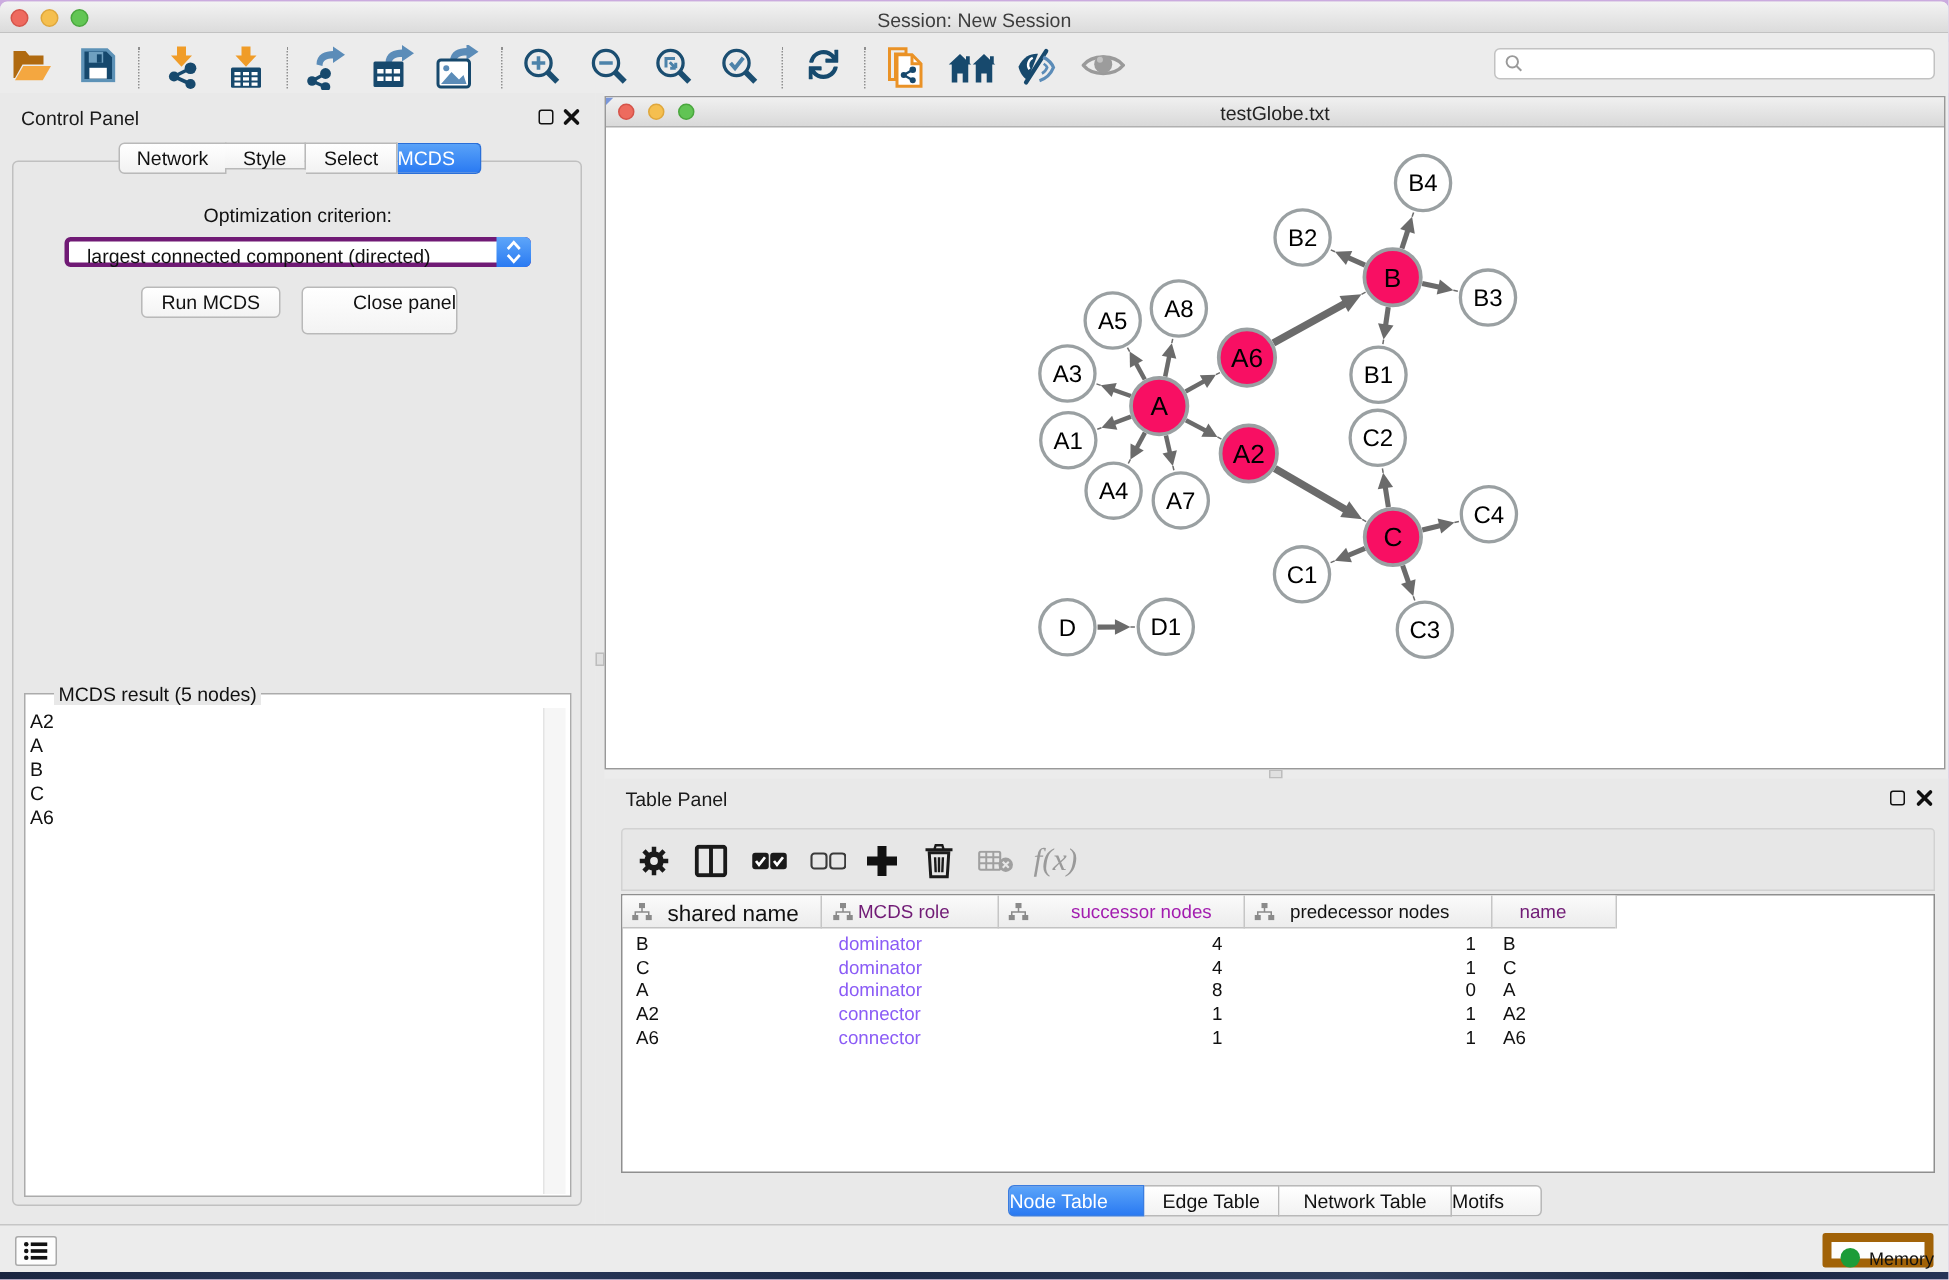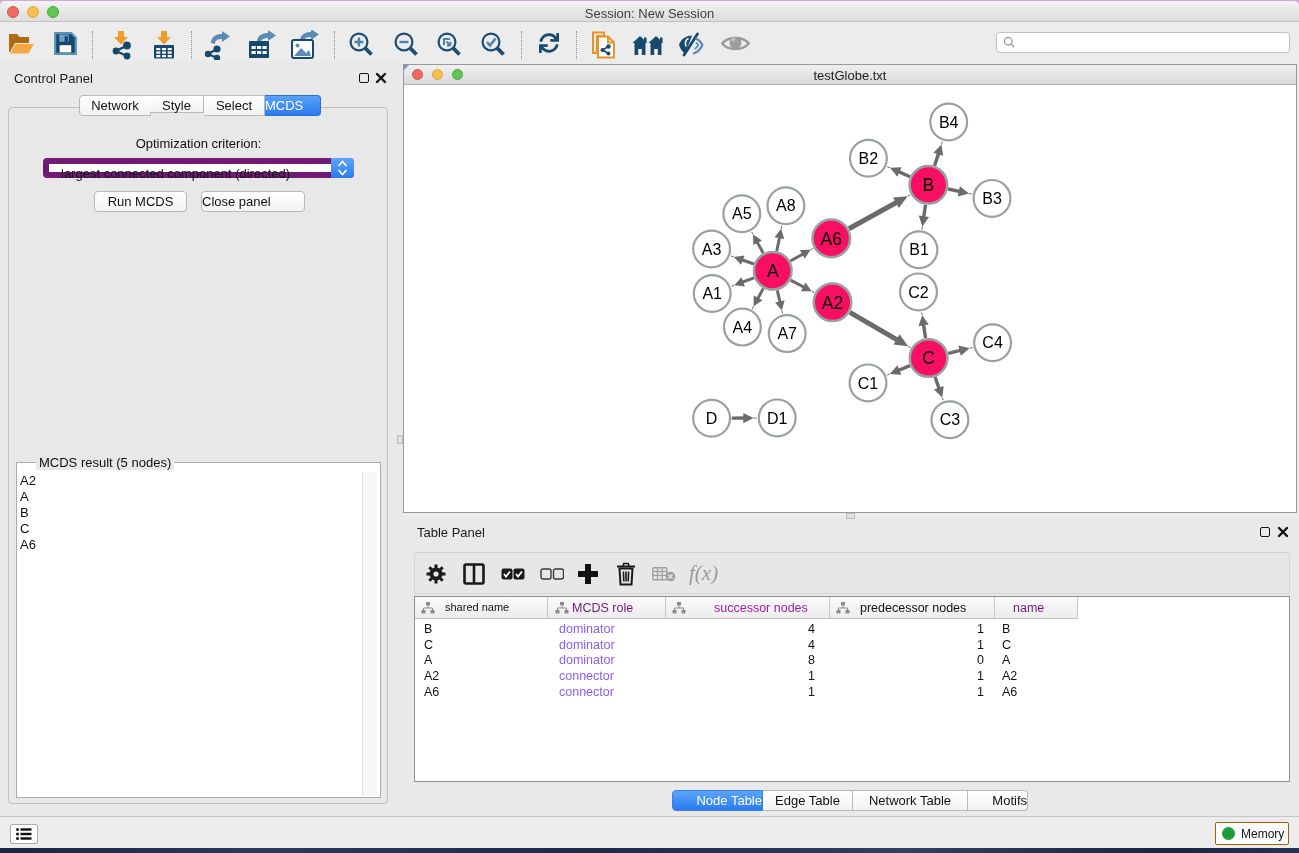--- a/index.html
+++ b/index.html
@@ -170,30 +170,30 @@
 <div class="abs" style="left:8px;top:107px;width:380px;height:697px;background:#e8e8e8;border:1px solid #c0c0c0;border-radius:4px;"></div>
 
 <div class="abs" style="left:79px;top:95px;width:242px;height:21px;"></div>
 <div class="abs" style="left:79px;top:95px;width:72px;height:21px;background:linear-gradient(#ffffff,#f2f2f2);border:1px solid #b9b9b9;border-radius:4px 0 0 4px;font-size:13px;text-align:center;line-height:20px;color:#111;">Network</div>
 <div class="abs" style="left:150px;top:95px;width:54px;height:18px;background:linear-gradient(#ffffff,#f2f2f2);border:1px solid #b9b9b9;border-left:none;font-size:13px;text-align:center;line-height:20px;color:#111;">Style</div>
 <div class="abs" style="left:204px;top:95px;width:61px;height:21px;background:linear-gradient(#ffffff,#f2f2f2);border:1px solid #b9b9b9;border-left:none;font-size:13px;text-align:center;line-height:20px;color:#111;">Select</div>
 <div class="abs" style="left:265px;top:95px;width:56px;height:21px;background:linear-gradient(#59a2f8,#2a7af2);border:1px solid #2a6fd8;border-left:none;border-radius:0 4px 4px 0;font-size:13px;line-height:20px;color:#fff;">MCDS</div>
 
 <div class="abs" style="left:0px;top:136px;width:397px;text-align:center;font-size:13px;color:#111;">Optimization criterion:</div>
 
-<div class="abs" style="left:43px;top:158px;width:311px;height:20px;background:#fff;border:6px solid #701a75;border-radius:4px;font-size:13px;color:#111;line-height:19px;padding-left:12px;">largest connected component (directed)</div>
+<div class="abs" style="left:43px;top:158px;width:311px;height:20px;background:#fff;border:3px solid #701a75;border-radius:4px;font-size:13px;color:#111;line-height:19px;padding-left:12px;">largest connected component (directed)</div>
 <div class="abs" style="left:331px;top:158px;width:23px;height:20px;background:linear-gradient(#5ea6f9,#2a7af2);border-radius:0 4px 4px 0;">
 <svg width="23" height="20" viewBox="0 0 23 20">
       <path d="M7.5 8 L11.5 3.5 L15.5 8" fill="none" stroke="#fff" stroke-width="1.8"></path>
       <path d="M7.5 12 L11.5 16.5 L15.5 12" fill="none" stroke="#fff" stroke-width="1.8"></path>
     </svg>
 </div>
 
 <div class="abs" style="left:94px;top:191px;width:93px;height:21px;background:linear-gradient(#ffffff,#f3f3f3);border:1px solid #b9b9b9;border-radius:4px;font-size:13px;text-align:center;line-height:20px;color:#111;">Run MCDS</div>
-<div class="abs" style="left:201px;top:191px;width:104px;height:21px;background:linear-gradient(#ffffff,#f3f3f3);border:1px solid #b9b9b9;border-radius:4px;font-size:13px;text-align:left;line-height:20px;color:#111;">Close panel</div>
+<div class="abs" style="left:201px;top:191px;width:104px;height:32px;background:linear-gradient(#ffffff,#f3f3f3);border:1px solid #b9b9b9;border-radius:4px;font-size:13px;text-align:right;line-height:20px;color:#111;">Close panel</div>
 
 <div class="abs" style="left:16px;top:462px;width:365px;height:336px;border:1px solid #ababab;background:#fff;"></div>
 <div class="abs" style="left:21px;top:455px;background:#e8e8e8;padding:0 3px;font-size:13px;color:#111;margin-left:15px;">MCDS result (5 nodes)</div>
 <div class="abs" style="left:20px;top:473px;font-size:13px;color:#111;line-height:16px;">A2<br>A<br>B<br>C<br>A6</div>
 <div class="abs" style="left:362px;top:472px;width:15px;height:324px;background:#f6f6f6;border-left:1px solid #e4e4e4;"></div>
 
 <div class="abs" style="left:397px;top:62px;width:6px;height:754px;background:#e9e9e9;"></div>
 <div class="abs" style="left:397px;top:435px;width:6px;height:9px;background:#e0e0e0;border:1px solid #bdbdbd;"></div>
 
 <div class="abs" style="left:403px;top:64px;width:894px;height:449px;background:#fff;border:1px solid #999;"></div>
@@ -393,21 +393,21 @@
 <div class="abs" style="left:579px;top:0;height:22px;border-left:1px solid #c6c6c6;"></div>
 <div class="abs" style="left:662px;top:0;height:22px;border-left:1px solid #c6c6c6;"></div>
 <svg class="abs" style="left:6px;top:5px" width="14" height="12" viewBox="0 0 14 12">
       <g fill="#8a8a8a">
         <rect x="5" y="0" width="4" height="3.4"></rect>
         <rect x="0.5" y="8" width="4" height="3.4"></rect>
         <rect x="9.5" y="8" width="4" height="3.4"></rect>
       </g>
       <path d="M7 3.4 L7 6 M2.5 8 L2.5 6 L11.5 6 L11.5 8" fill="none" stroke="#8a8a8a" stroke-width="1"></path>
     </svg>
-<div class="abs" style="left:30px;top:4px;font-size:11px;color:#111;">shared name</div>
+<div class="abs" style="left:30px;top:4px;font-size:15px;color:#111;">shared name</div>
 <svg class="abs" style="left:140px;top:5px" width="14" height="12" viewBox="0 0 14 12">
       <g fill="#8a8a8a">
         <rect x="5" y="0" width="4" height="3.4"></rect>
         <rect x="0.5" y="8" width="4" height="3.4"></rect>
         <rect x="9.5" y="8" width="4" height="3.4"></rect>
       </g>
       <path d="M7 3.4 L7 6 M2.5 8 L2.5 6 L11.5 6 L11.5 8" fill="none" stroke="#8a8a8a" stroke-width="1"></path>
     </svg>
 <div class="abs" style="left:157px;top:4px;font-size:12.5px;color:#701a75;">MCDS role</div>
 <svg class="abs" style="left:257px;top:5px" width="14" height="12" viewBox="0 0 14 12">
@@ -431,34 +431,34 @@
 <div class="abs" style="left:598px;top:4px;font-size:12.5px;color:#701a75;">name</div>
 
 <div class="abs" style="left:9px;top:25px;font-size:12.5px;line-height:15.7px;color:#111;">B<br>C<br>A<br>A2<br>A6</div>
 <div class="abs" style="left:144px;top:25px;font-size:12.5px;line-height:15.7px;color:#8b5cf6;">dominator<br>dominator<br>dominator<br>connector<br>connector</div>
 <div class="abs" style="left:302px;top:25px;width:98px;text-align:right;font-size:12.5px;line-height:15.7px;color:#111;">4<br>4<br>8<br>1<br>1</div>
 <div class="abs" style="left:483px;top:25px;width:86px;text-align:right;font-size:12.5px;line-height:15.7px;color:#111;">1<br>1<br>0<br>1<br>1</div>
 <div class="abs" style="left:587px;top:25px;font-size:12.5px;line-height:15.7px;color:#111;">B<br>C<br>A<br>A2<br>A6</div>
 
 </div>
 
-<div class="abs" style="left:672px;top:790px;width:91px;height:21px;background:linear-gradient(#5ba4f9,#2a7af2);border:1px solid #3a7de0;border-radius:4px 0 0 4px;font-size:13px;text-align:right;line-height:20px;color:#fff;">Node Table</div>
+<div class="abs" style="left:672px;top:790px;width:91px;height:21px;background:linear-gradient(#5ba4f9,#2a7af2);border:1px solid #3a7de0;border-radius:4px 0 0 4px;font-size:13px;text-align:left;line-height:20px;color:#fff;">Node Table</div>
 <div class="abs" style="left:763px;top:790px;width:90px;height:21px;background:linear-gradient(#ffffff,#f2f2f2);border:1px solid #b9b9b9;border-left:none;font-size:13px;text-align:center;line-height:20px;color:#111;">Edge Table</div>
 <div class="abs" style="left:853px;top:790px;width:115px;height:21px;background:linear-gradient(#ffffff,#f2f2f2);border:1px solid #b9b9b9;border-left:none;font-size:13px;text-align:center;line-height:20px;color:#111;">Network Table</div>
-<div class="abs" style="left:968px;top:790px;width:60px;height:21px;background:linear-gradient(#ffffff,#f2f2f2);border:1px solid #b9b9b9;border-left:none;border-radius:0 4px 4px 0;font-size:13px;text-align:right;line-height:20px;color:#111;">Motifs</div>
+<div class="abs" style="left:968px;top:790px;width:60px;height:21px;background:linear-gradient(#ffffff,#f2f2f2);border:1px solid #b9b9b9;border-left:none;border-radius:0 4px 4px 0;font-size:13px;text-align:left;line-height:20px;color:#111;">Motifs</div>
 
 <div class="abs" style="left:0;top:816px;width:1299px;height:32px;background:#ececec;border-top:1px solid #c6c6c6;"></div>
 <div class="abs" style="left:10px;top:824px;width:28px;height:20px;background:#fdfdfd;border:1px solid #a9a9a9;border-radius:2px;">
 <svg width="16" height="12" viewBox="0 0 16 12" style="position:absolute;left:5px;top:3px;">
       <circle cx="1.5" cy="1.5" r="1.5" fill="#111"></circle>
       <circle cx="1.5" cy="6" r="1.5" fill="#111"></circle>
       <circle cx="1.5" cy="10.5" r="1.5" fill="#111"></circle>
       <rect x="4.5" y="0.3" width="11" height="2.4" fill="#111"></rect>
       <rect x="4.5" y="4.8" width="11" height="2.4" fill="#111"></rect>
       <rect x="4.5" y="9.3" width="11" height="2.4" fill="#111"></rect>
     </svg>
 </div>
-<div class="abs" style="left:1215px;top:822px;width:74px;height:23px;background:#fdfdfd;border:1px solid #a16207;border-radius:2px;font-size:12px;color:#111;">
+<div class="abs" style="left:1215px;top:822px;width:74px;height:23px;background:#fdfdfd;border:6px solid #a16207;border-radius:2px;font-size:12px;color:#111;">
 <span style="position:absolute;left:6px;top:4px;width:13px;height:13px;border-radius:50%;background:#1c9c38;"></span>
 <span style="position:absolute;left:25px;top:4px;">Memory</span>
 </div>
 
 <div class="abs" style="left:0;top:848px;width:1299px;height:5px;background:linear-gradient(90deg,#1a2540,#2c3a5c 20%,#1d2a48 45%,#31405f 70%,#1a2540 90%,#253356);"></div>
 
 </body></html>

